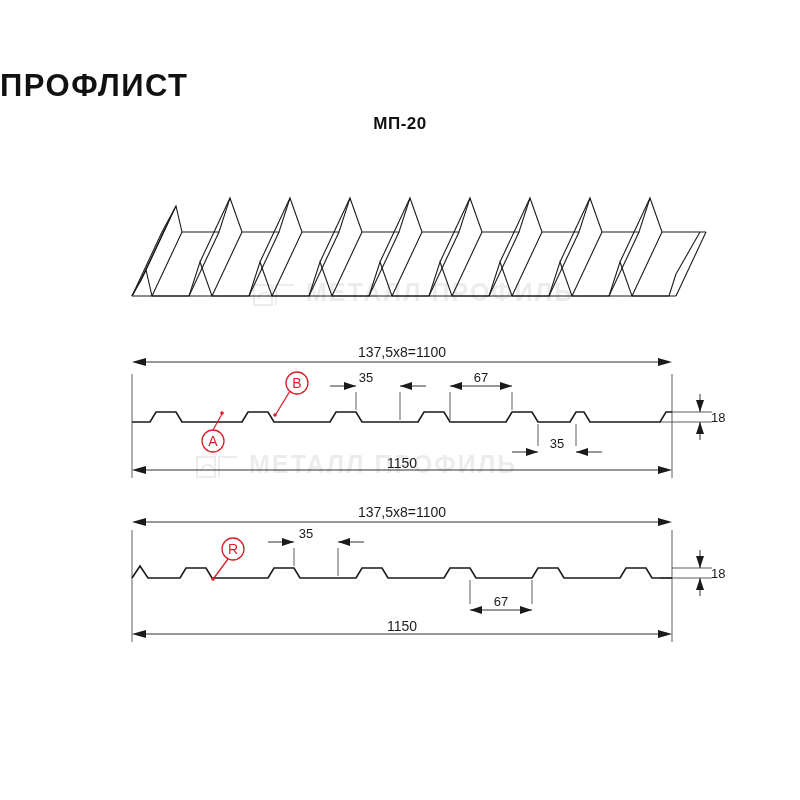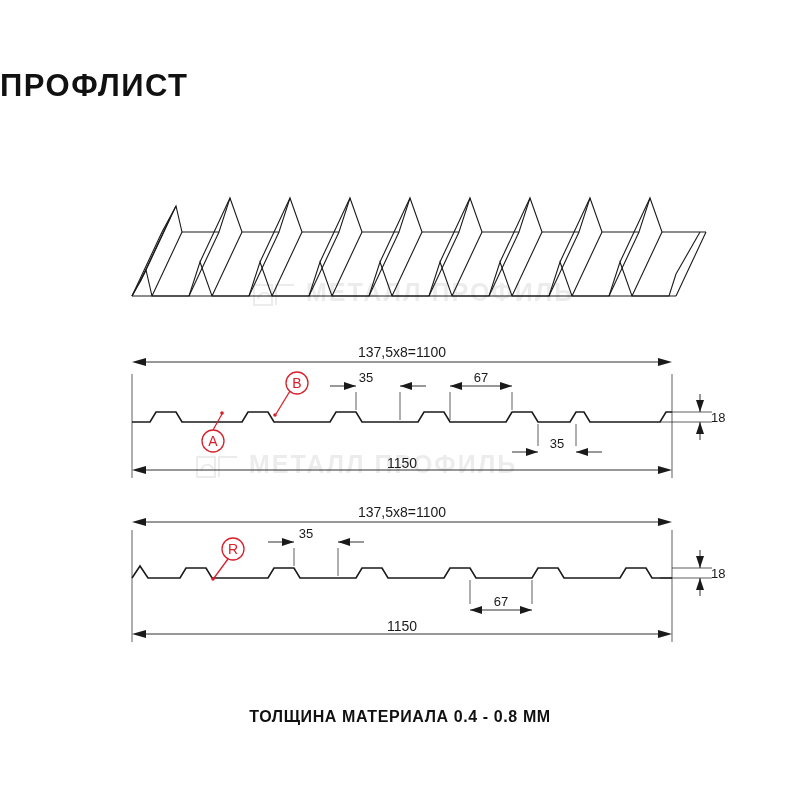--- a/index.html
+++ b/index.html
@@ -78,20 +78,21 @@
     vertical-align: -6px;
     margin-right: 10px;
   }
 </style>
 </head>
 <body>
 
 <div class="sheet">
 
   <div class="title">ПРОФЛИСТ</div>
+  <div class="subtitle">МП-20</div>
 
   <div class="wm wm1">
     <svg class="wm-logo" viewBox="0 0 44 26">
       <path d="M2 24 L2 4 L20 4 L20 24 Z" fill="none" stroke="#6d6d6d" stroke-width="2"></path>
       <path d="M6 18 C8 10, 16 10, 18 16" fill="none" stroke="#6d6d6d" stroke-width="2"></path>
       <path d="M24 24 L24 4 L42 4" fill="none" stroke="#6d6d6d" stroke-width="2"></path>
     </svg><span>МЕТАЛЛ ПРОФИЛЬ</span>
   </div>
   <div class="wm wm2">
     <svg class="wm-logo" viewBox="0 0 44 26">
@@ -288,14 +289,13 @@
       <text x="711" y="578" text-anchor="start">18</text>
     </g>
 
     <g font-family="Liberation Sans, sans-serif" font-size="14" fill="#d8202a" text-anchor="middle">
       <text x="213" y="446">A</text>
       <text x="297" y="388">B</text>
       <text x="233" y="554">R</text>
     </g>
   </svg>
 
-  <div class="footnote">ТОЛЩИНА МАТЕРИАЛА 0.4 - 0.8 ММ</div>
 </div>
 
 </body></html>

